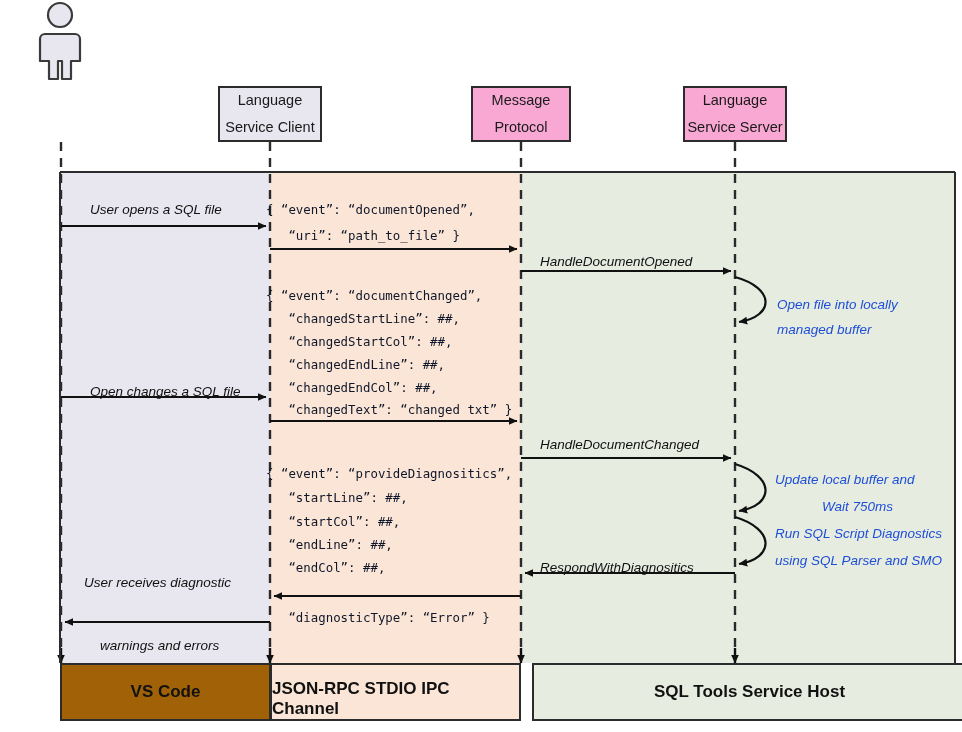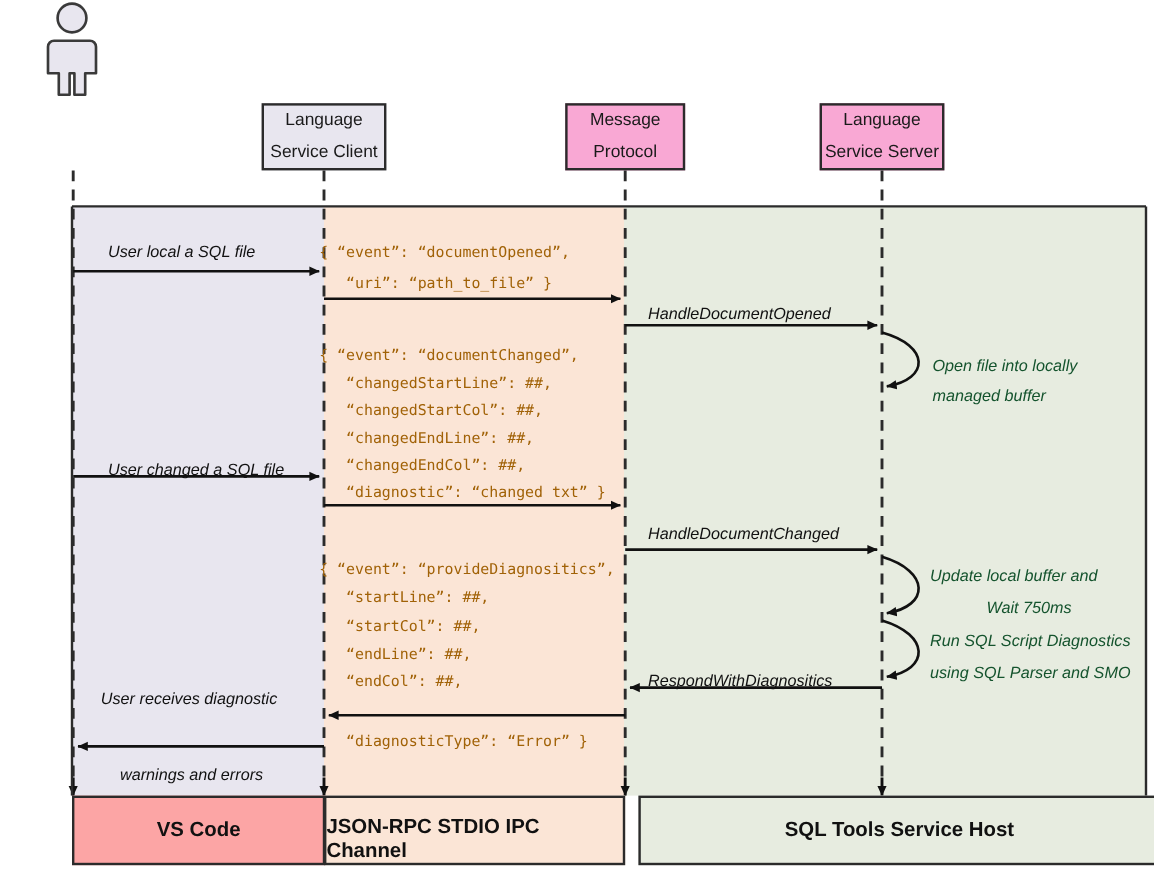--- a/index.html
+++ b/index.html
@@ -19,40 +19,40 @@
   }
   .pbox.lav{background:#e8e6ef;}
   .pbox.grn{background:#f9a8d4;}
   
   .fbox{
     position:absolute;box-sizing:border-box;
     border:2px solid #2b2b2b;
     display:flex;align-items:center;justify-content:center;
     font-size:17px;font-weight:bold;color:#111;
   }
-  .fbox.lav{background:#fca5a5;}
+  .fbox.lav{background:#a16207;}
   .fbox.peach{background:#fbe5d6;}
   .fbox.grn{background:#e7ece0;}
   
   .band{position:absolute;box-sizing:border-box;}
   .band.lav{background:#e8e6ef;}
   .band.peach{background:#fbe5d6;}
   .band.grn{background:#e7ece0;}
   
   .msg{
     position:absolute;font-style:italic;font-size:13.5px;color:#111;
     white-space:nowrap;line-height:1.0;
   }
   .note{
-    position:absolute;font-style:italic;font-size:13.5px;color:#14532d;
+    position:absolute;font-style:italic;font-size:13.5px;color:#1d4ed8;
     white-space:nowrap;line-height:1.0;
   }
   .json{
     position:absolute;font-family:"DejaVu Sans Mono", monospace;
-    font-size:12.4px;color:#a16207;white-space:pre;line-height:1.0;
+    font-size:12.4px;color:#0f172a;white-space:pre;line-height:1.0;
   }
   svg.ov{position:absolute;left:0;top:0;width:962px;height:732px;overflow:visible;}
 </style>
 </head>
 <body>
 
 <div id="diagram">
 
   <div class="band lav" style="left:60px;  top:172px; width:210px; height:491px;"></div>
   <div class="band peach" style="left:270px; top:172px; width:250px; height:491px;"></div>
@@ -123,23 +123,23 @@
 
     <path d="M735,517 C 775,529 775,558 739,564" stroke="#111" stroke-width="2.2" fill="none" marker-end="url(#ah)"></path>
 
     <line x1="735" y1="573" x2="525" y2="573" stroke="#111" stroke-width="2.2" marker-end="url(#ah)"></line>
 
     <line x1="521" y1="596" x2="274" y2="596" stroke="#111" stroke-width="2.2" marker-end="url(#ah)"></line>
 
     <line x1="270" y1="622" x2="65" y2="622" stroke="#111" stroke-width="2.2" marker-end="url(#ah)"></line>
   </svg>
 
-  <div class="msg" style="left:90px;  top:203px;">User local a SQL file</div>
+  <div class="msg" style="left:90px;  top:203px;">User opens a SQL file</div>
 
-  <div class="msg" style="left:90px;  top:385px;">User changed a SQL file</div>
+  <div class="msg" style="left:90px;  top:385px;">Open changes a SQL file</div>
 
   <div class="msg" style="left:84px;  top:576px;">User receives diagnostic</div>
   <div class="msg" style="left:100px; top:604px;margin-top:35px;">warnings and errors</div>
 
   <div class="msg" style="left:540px; top:255px;">HandleDocumentOpened</div>
 
   <div class="msg" style="left:540px; top:438px;">HandleDocumentChanged</div>
 
   <div class="msg" style="left:540px; top:561px;">RespondWithDiagnositics</div>
 
@@ -153,21 +153,21 @@
   <div class="note" style="left:775px; top:554px;">using SQL Parser and SMO</div>
 
   <div class="json" style="left:266px; top:204px;">{ “event”: “documentOpened”,</div>
   <div class="json" style="left:266px; top:230px;">   “uri”: “path_to_file” }</div>
 
   <div class="json" style="left:266px; top:290px;">{ “event”: “documentChanged”,</div>
   <div class="json" style="left:266px; top:313px;">   “changedStartLine”: ##,</div>
   <div class="json" style="left:266px; top:336px;">   “changedStartCol”: ##,</div>
   <div class="json" style="left:266px; top:359px;">   “changedEndLine”: ##,</div>
   <div class="json" style="left:266px; top:382px;">   “changedEndCol”: ##,</div>
-  <div class="json" style="left:266px; top:404px;">   “diagnostic”: “changed txt” }</div>
+  <div class="json" style="left:266px; top:404px;">   “changedText”: “changed txt” }</div>
 
   <div class="json" style="left:266px; top:468px;">{ “event”: “provideDiagnositics”,</div>
   <div class="json" style="left:266px; top:492px;">   “startLine”: ##,</div>
   <div class="json" style="left:266px; top:516px;">   “startCol”: ##,</div>
   <div class="json" style="left:266px; top:539px;">   “endLine”: ##,</div>
   <div class="json" style="left:266px; top:562px;">   “endCol”: ##,</div>
   <div class="json" style="left:266px; top:612px;">   “diagnosticType”: “Error” }</div>
 
   <div class="fbox lav" style="left:60px;  top:663px; width:211px; height:58px;">
     <span>VS Code</span>

